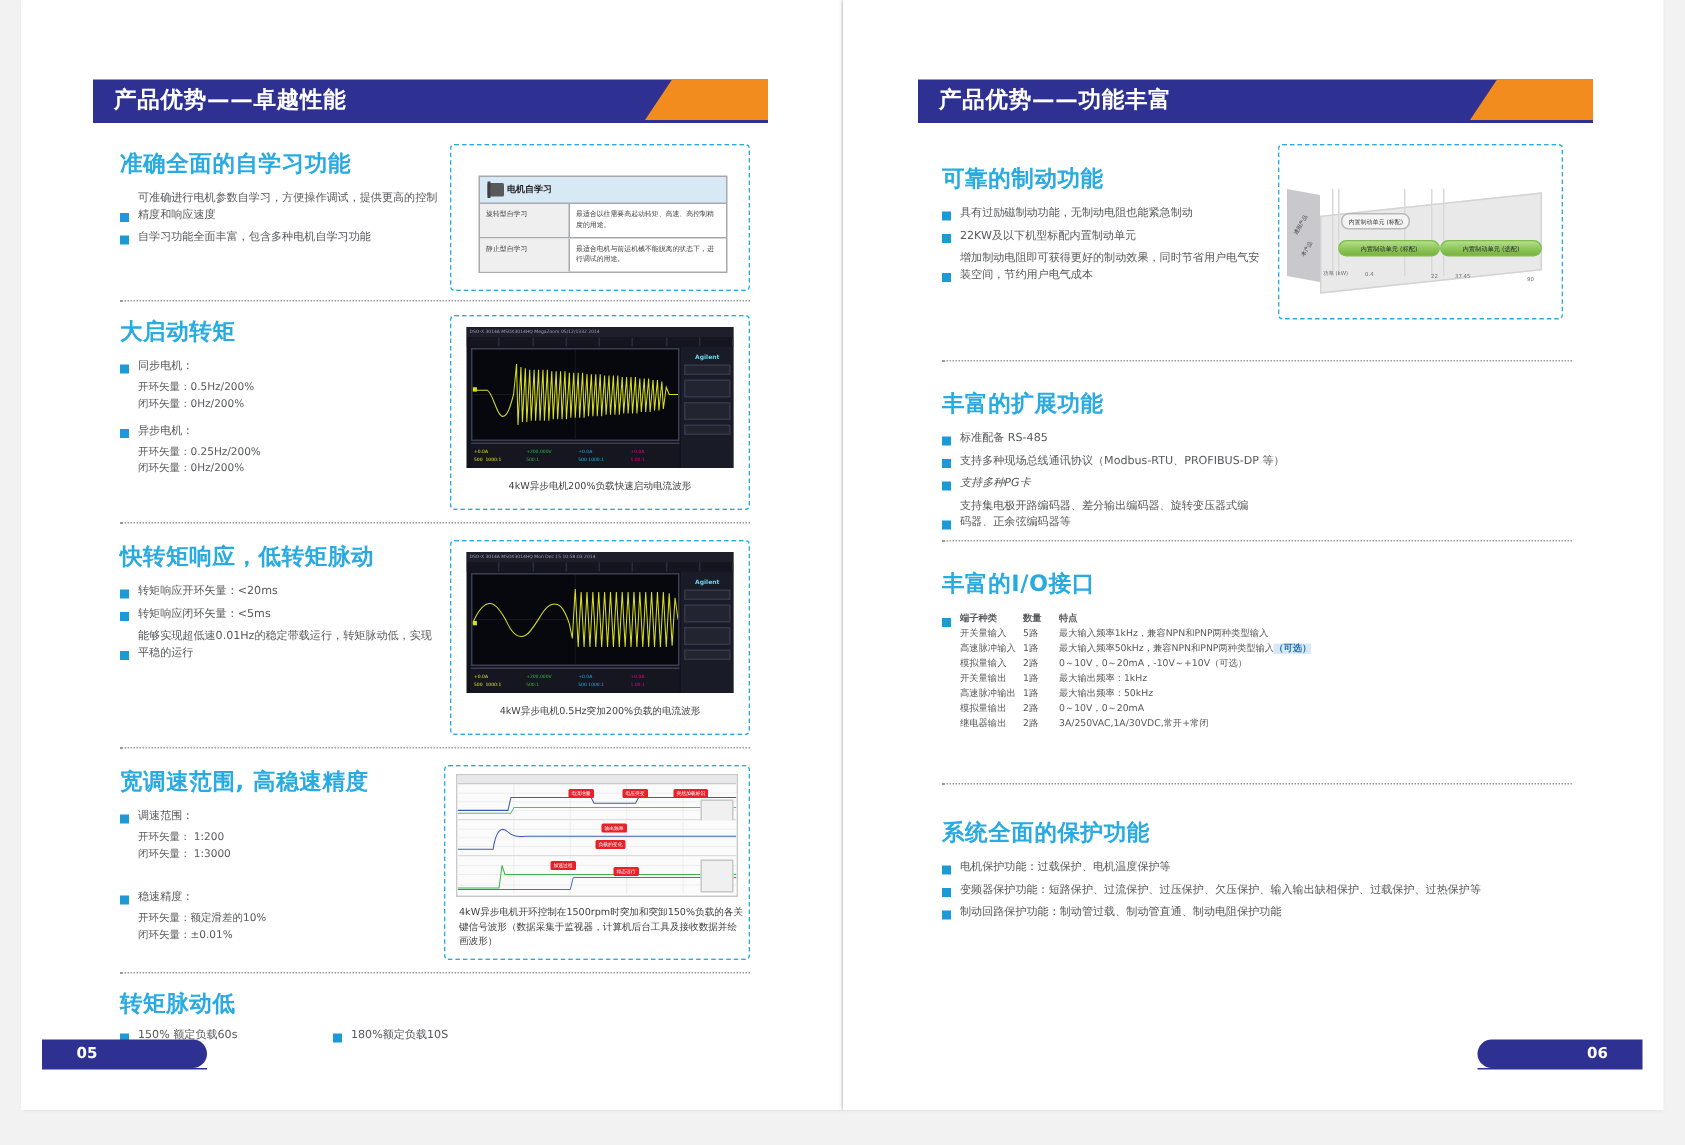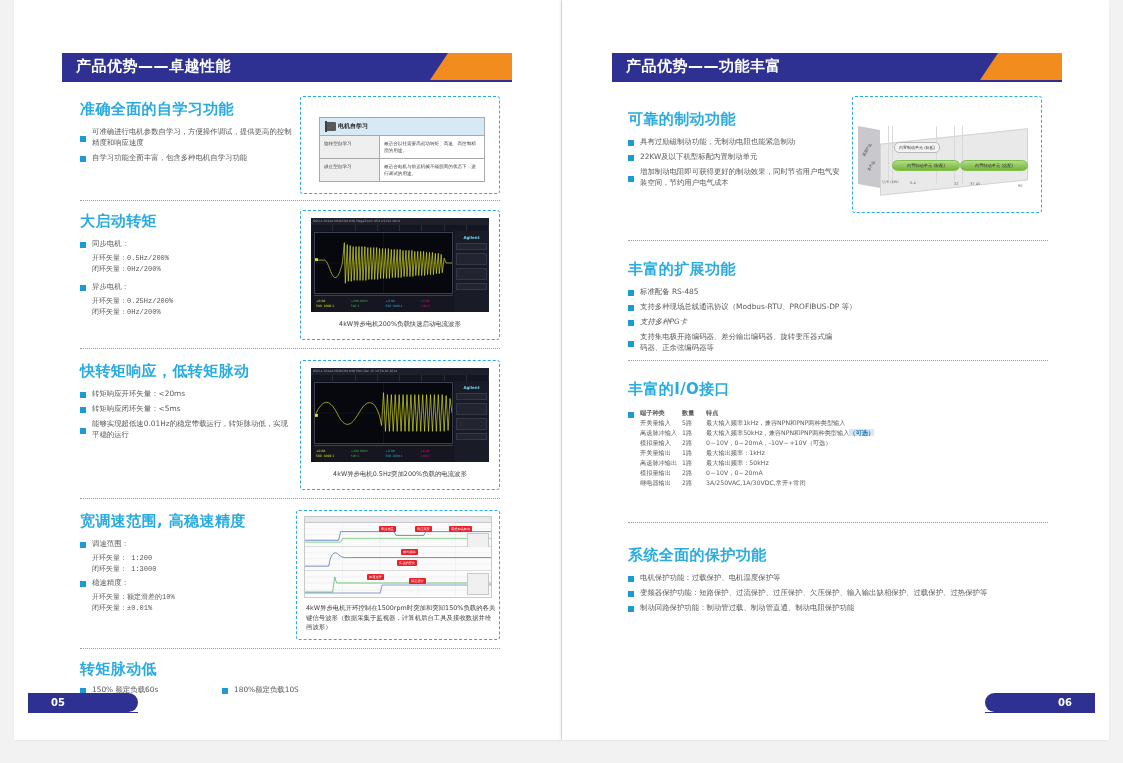--- a/index.html
+++ b/index.html
@@ -70,42 +70,41 @@
     font-size: 15px;
     font-weight: bold;
     white-space: nowrap;
     letter-spacing: .4px;
   }
 
   
   .bl { position: absolute; }
   .bullet-row {
     display: flex;
-    align-items: center;
+    align-items: flex-end;
     margin-bottom: 4px;
   }
   .sq {
     width: 6px; height: 6px;
     background: #1b9ad6;
     flex: 0 0 6px;
     margin-top: 3px;
     margin-right: 6px;
   }
   .btxt {
     font-size: 7.4px;
     line-height: 11px;
     color: #58595b;
     max-width: 205px;
   }
   .sub {
     font-size: 7px;
     line-height: 11px;
     color: #58595b;
     padding-left: 12px;
-    font-family: Liberation Mono, monospace;
   }
 
   
   .divider {
     position: absolute;
     height: 0;
     border-top: 1px dotted #9a9a9a;
   }
 
   
@@ -460,21 +459,21 @@
     <div class="divider" style="left:66px; top:498px; width:420px;"></div>
 
     <div class="h2" style="left:66px; top:512px;">宽调速范围, 高稳速精度</div>
     <div class="bl" style="left:66px; top:538px; width:215px;">
       <div class="bullet-row">
         <span class="sq"></span>
         <span class="btxt">调速范围：</span>
       </div>
       <div class="sub">开环矢量： 1:200</div>
       <div class="sub">闭环矢量： 1:3000</div>
-      <div class="bullet-row" style="margin-top:2px;">
+      <div class="bullet-row" style="margin-top:17px;">
         <span class="sq"></span>
         <span class="btxt">稳速精度：</span>
       </div>
       <div class="sub">开环矢量：额定滑差的10%</div>
       <div class="sub">闭环矢量：±0.01%</div>
     </div>
 
     <div class="frame" style="left:282px; top:510px; width:204px; height:130px;"></div>
     <div class="sigchart" style="left:290px; top:516px; width:188px; height:82px;">
       <div class="sbar"></div>

